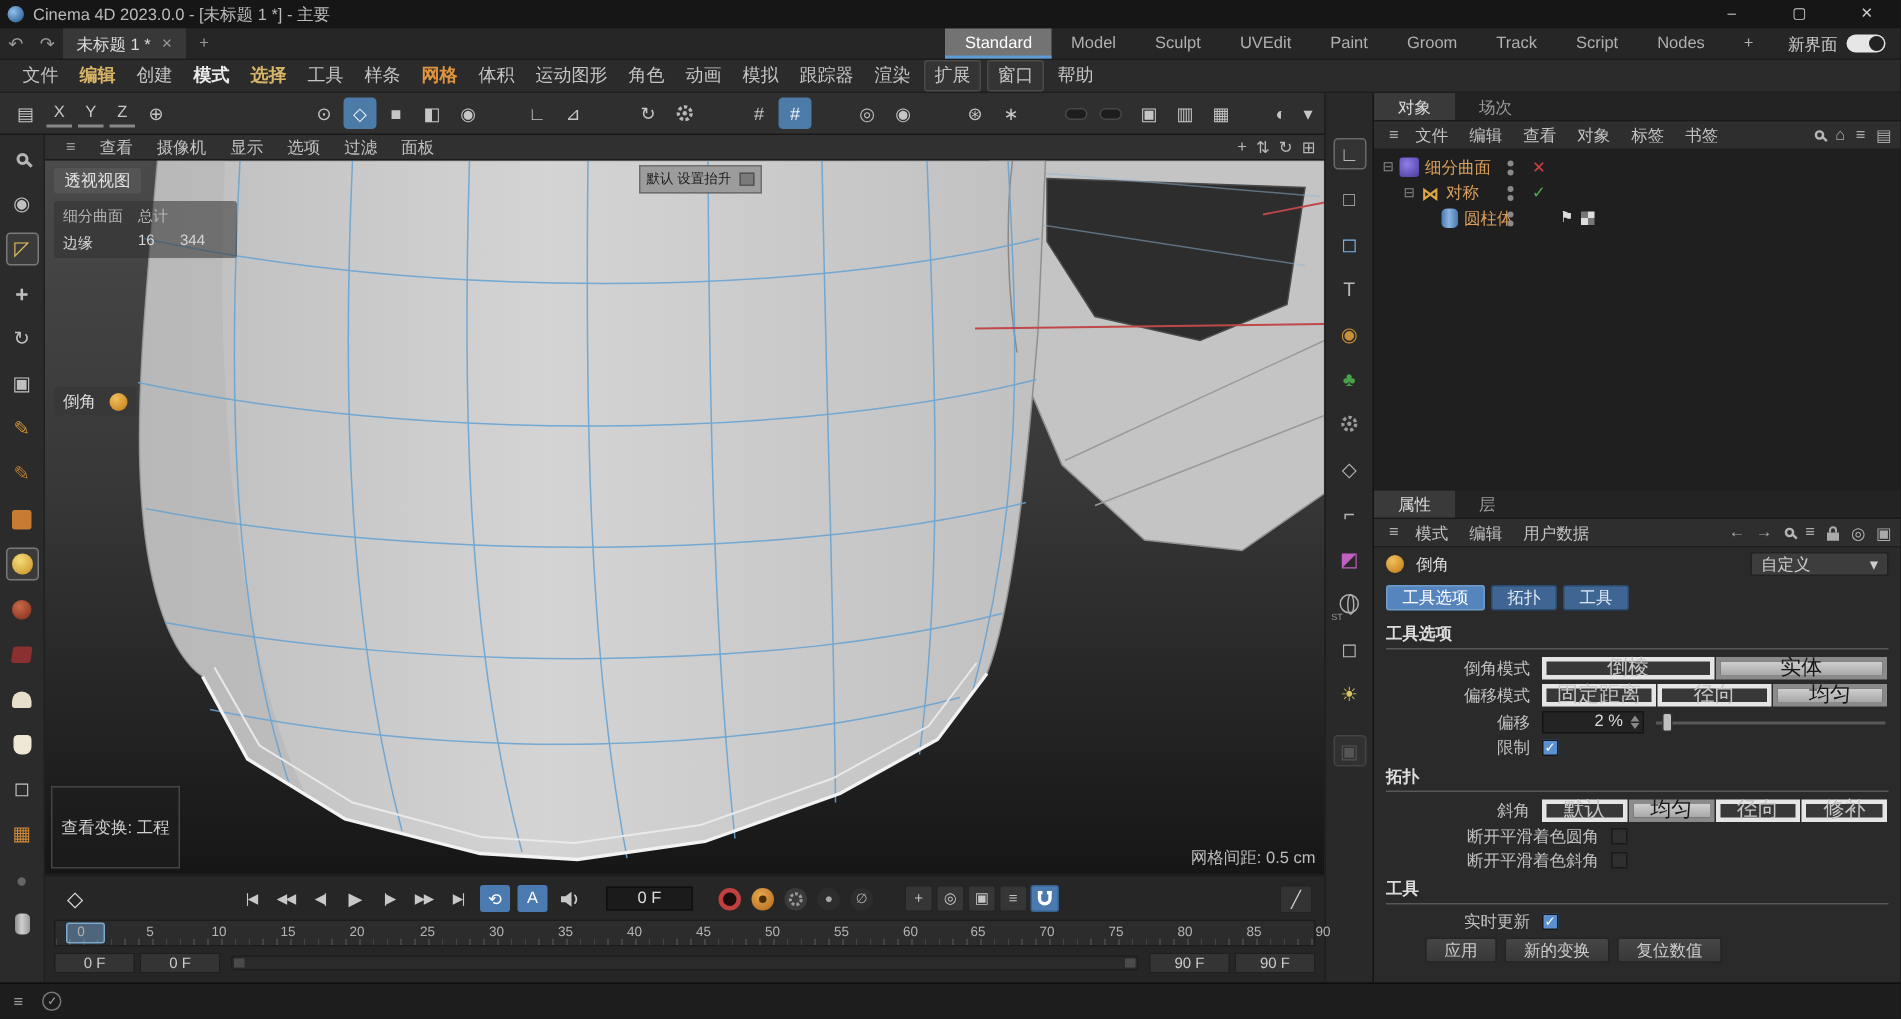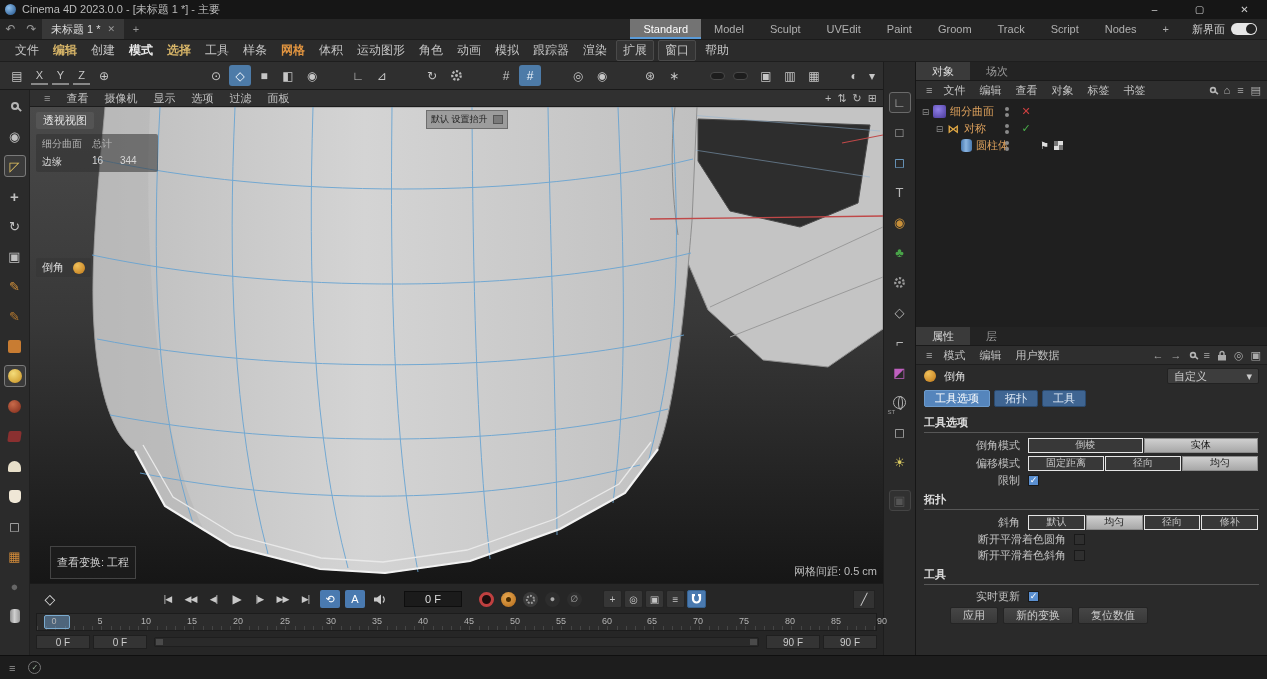--- a/index.html
+++ b/index.html
@@ -63,21 +63,21 @@
   .vp-icons{margin-left:auto;display:flex;gap:6px;color:#b8b8b8;font-size:11px}
   .viewport{position:absolute;top:107px;left:30px;width:853px;height:476px;background:#333;overflow:hidden}
   .viewport>svg{position:absolute;left:0;top:0}
   .vp-label{position:absolute;left:6px;top:5px;background:rgba(96,96,96,.5);padding:1px 7px;border-radius:2px;color:#e2e2e2}
   .vp-info{position:absolute;left:6px;top:27px;background:rgba(50,50,50,.55);padding:3px 6px;border-radius:2px;display:grid;grid-template-columns:50px 28px 32px;row-gap:4px;font-size:10px;color:#b4b4b4}
   .vp-info .v{color:#d6d6d6}
   .vp-tool{position:absolute;left:6px;top:151px;display:flex;align-items:center;gap:9px;background:rgba(50,50,50,.4);padding:2px 6px;border-radius:2px;color:#ddd}
   .bevel-dot{width:12px;height:12px;border-radius:50%;background:radial-gradient(circle at 35% 30%,#f0c05a,#c07818)}
   .vp-tooltip{position:absolute;left:396px;top:3px;background:#9c9c9c;color:#1c1c1c;font-size:9px;padding:2px 4px;display:flex;gap:5px;align-items:center;border:1px solid #6e6e6e}
   .vp-tooltip .mini{width:10px;height:9px;background:#7a7a7a;border:1px solid #555}
-  .vp-bl{position:absolute;left:20px;bottom:4px;background:rgba(30,30,30,.6);padding:8px 6px;color:#cfcfcf;border:1px solid #444}
+  .vp-bl{position:absolute;left:4px;bottom:4px;background:rgba(30,30,30,.6);padding:19px 6px;color:#cfcfcf;border:1px solid #444}
   .vp-br{position:absolute;right:6px;bottom:4px;color:#bdbdbd}
 
   
   .strip-col{position:absolute;top:62px;left:883px;width:32px;height:593px;background:#292929;border-left:1px solid #1d1d1d;display:flex;flex-direction:column;align-items:center;padding-top:30px;gap:9px}
   .strip-icon{width:22px;height:21px;flex:none;display:flex;align-items:center;justify-content:center;color:#b8b8b8;font-size:13px;position:relative}
   .strip-icon.boxed{border:1px solid #6a6a6a;border-radius:3px;background:#333}
   .st-sub{position:absolute;left:-1px;bottom:-2px;font-size:6px;color:#9a9a9a}
   .globe{width:13px;height:13px;border:1.5px solid #b0b0b0;border-radius:50%;position:relative}
   .globe::after{content:"";position:absolute;left:4px;top:-1px;width:3px;height:12px;border:1px solid #b0b0b0;border-radius:50%}
 
@@ -110,21 +110,21 @@
   .preset{margin-left:auto;width:92px;height:16px;background:#3d3d3d;border:1px solid #222;border-radius:2px;display:flex;align-items:center;justify-content:space-between;padding:0 6px;color:#ccc}
   .tabbtns{display:flex;gap:4px;padding:3px 8px 4px;flex:none}
   .tabbtn{height:17px;padding:0 10px;display:flex;align-items:center;border-radius:2px;background:#3f6592;color:#dfe9f5;border:1px solid #2b4a6e}
   .tabbtn.sel{background:#5585bc;border-color:#6d9bcc;color:#fff}
   .sect{padding:1px 8px 0;flex:none}
   .sect-h{font-weight:bold;color:#ddd;border-bottom:1px solid #575757;padding:3px 0 2px;margin-bottom:3px}
   .frow{display:flex;align-items:center;height:18px}
   .frow.sm{height:16px}
   .flabel{width:104px;text-align:right;padding-right:8px;color:#c0c0c0;flex:none;white-space:nowrap}
   .seg{display:flex;flex:1}
-  .segb{flex:1;height:15px;display:flex;align-items:center;justify-content:center;background:#383838;border:1px solid #e5e5e5;color:#c6c6c6;font-size:10px;margin-right:1px}
+  .segb{flex:1;height:15px;display:flex;align-items:center;justify-content:center;background:#383838;border:3px solid #e5e5e5;color:#c6c6c6;font-size:14px;margin-right:1px}
   .segb.sel{background:linear-gradient(#cfcfcf,#a8a8a8);color:#161616;border-color:#8a8a8a}
   .numfield{width:68px;height:15px;background:#232323;border:1px solid #141414;display:flex;align-items:center;justify-content:flex-end;padding-right:13px;position:relative;color:#ddd}
   .numfield .spin{position:absolute;right:2px;top:2px;bottom:2px;display:flex;flex-direction:column;justify-content:space-between}
   .spin i{width:0;height:0;border-left:3px solid transparent;border-right:3px solid transparent;display:block}
   .spin .up{border-bottom:4px solid #888}
   .spin .dn{border-top:4px solid #888}
   .slider{flex:1;height:15px;position:relative;margin-left:8px}
   .slider .track{position:absolute;left:0;right:2px;top:7px;height:2px;background:#585858}
   .slider .handle{position:absolute;left:4px;top:1px;width:7px;height:13px;background:#c0c0c0;border:1px solid #333;border-radius:2px}
   .cb{width:11px;height:11px;border:1px solid #191919;background:#2f2f2f;display:flex;align-items:center;justify-content:center;font-size:9px;color:#fff;flex:none}
@@ -522,20 +522,34 @@
         </span>
       </div>
       <div class="frow">
         <span class="flabel">偏移模式</span>
         <span class="seg">
           <span class="segb">固定距离</span>
           <span class="segb">径向</span>
           <span class="segb sel">均匀</span>
         </span>
       </div>
+      <div class="frow">
+        <span class="flabel">偏移</span>
+        <span class="numfield">
+          <span>2 %</span>
+          <span class="spin">
+              <i class="up"></i>
+              <i class="dn"></i>
+            </span>
+        </span>
+        <span class="slider">
+          <span class="track"></span>
+          <span class="handle"></span>
+        </span>
+      </div>
       <div class="frow sm">
         <span class="flabel">限制</span>
         <span class="cb on">✓</span>
       </div>
     </div>
 
     <div class="sect">
       <div class="sect-h">拓扑</div>
       <div class="frow">
         <span class="flabel">斜角</span>

